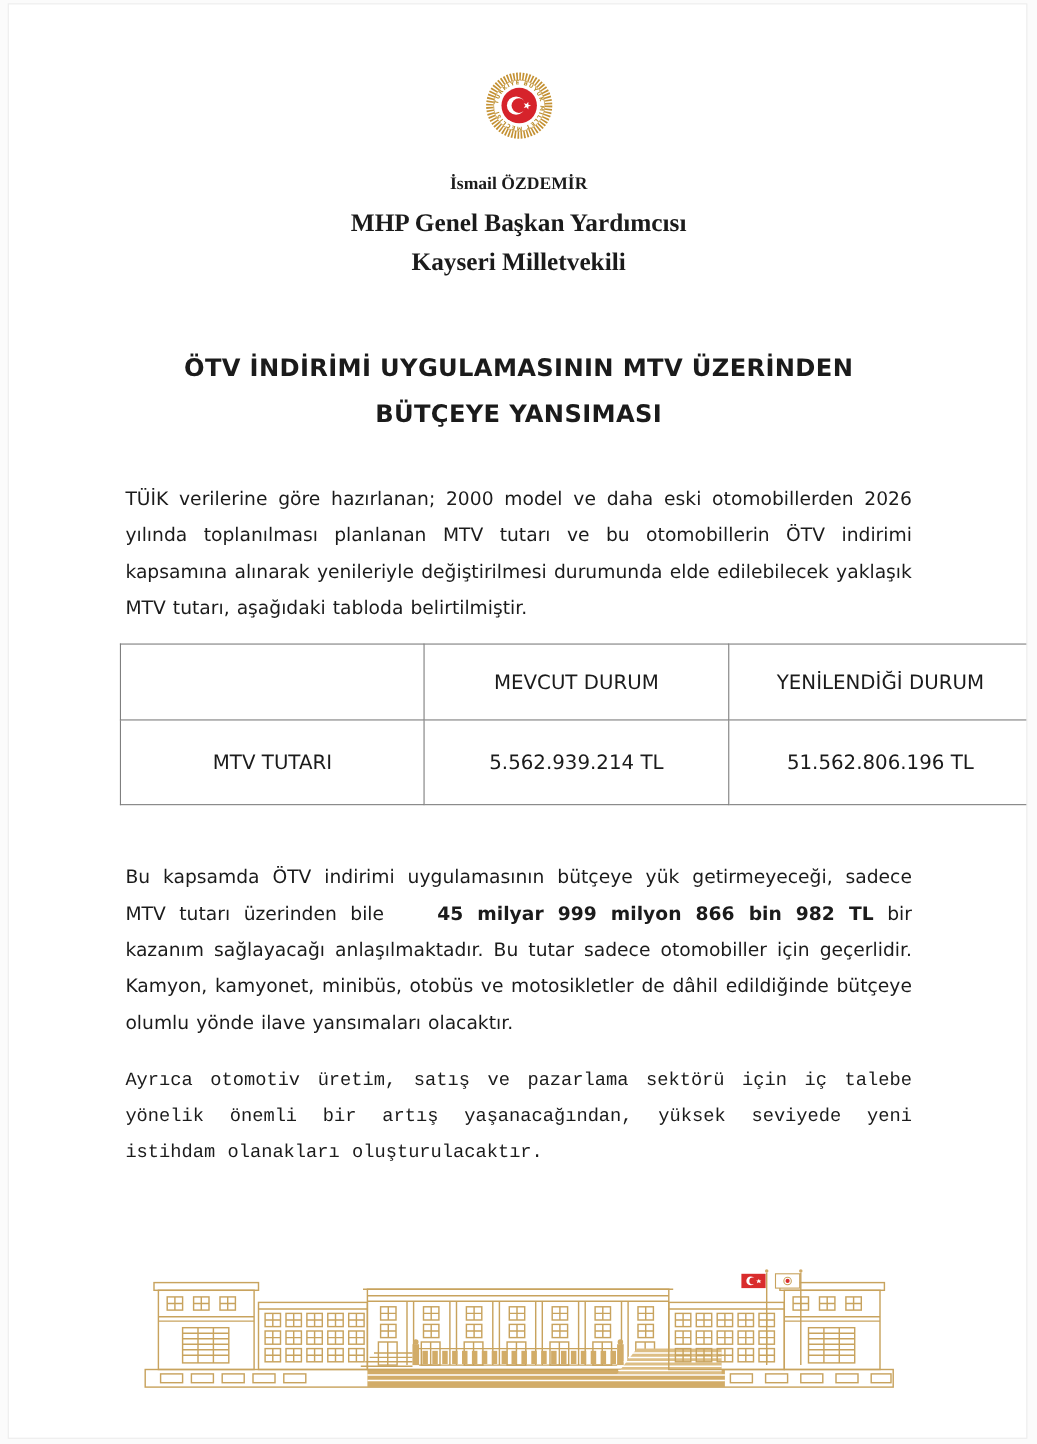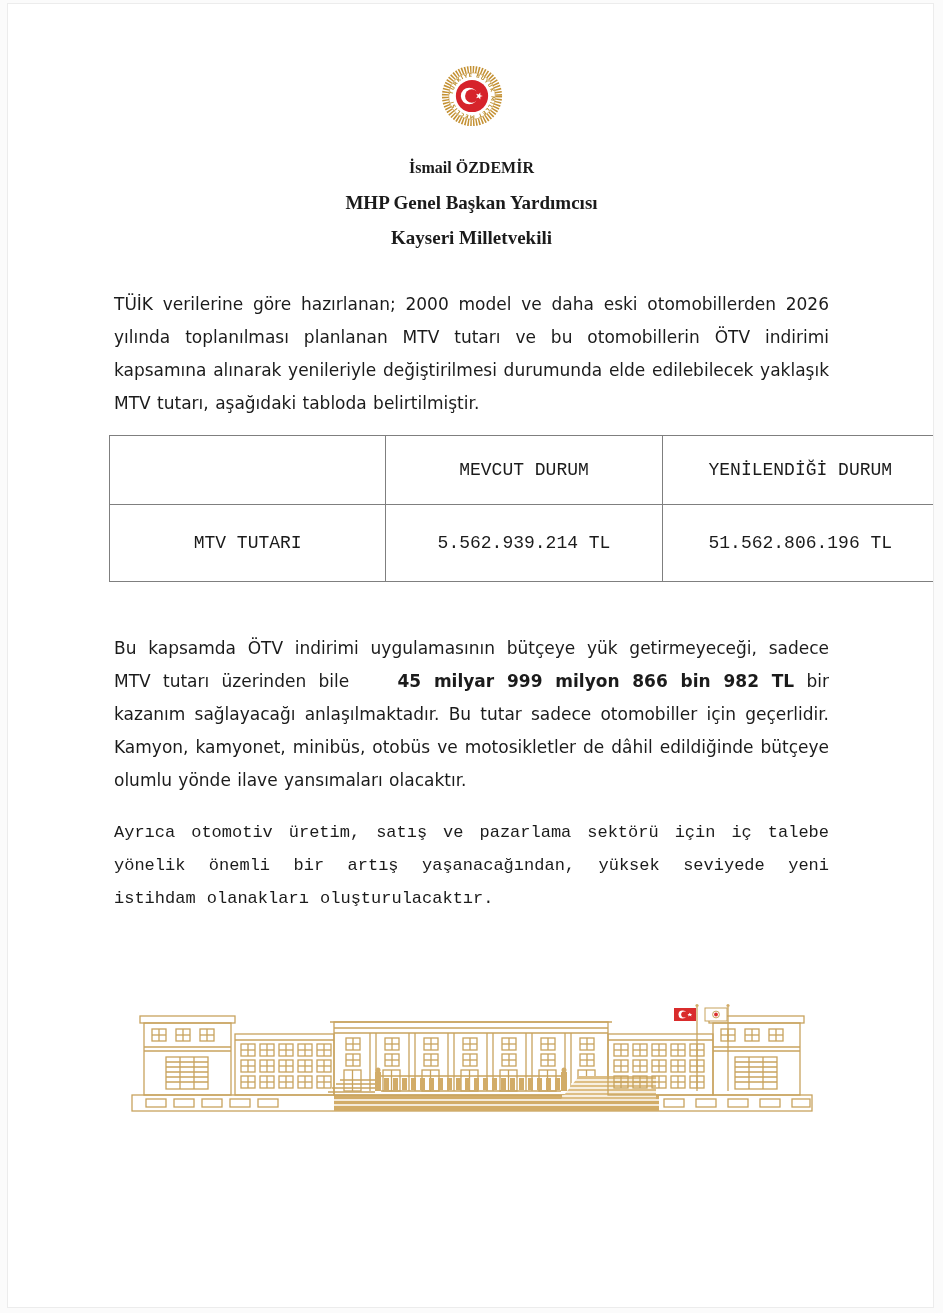--- a/index.html
+++ b/index.html
@@ -15,41 +15,41 @@
   .content{padding:0 104px 0 106px;}
   
   .emblem{width:62px;height:62px;margin:61px auto 0;display:block;}
   
   .author-name{
     margin-top:29px;text-align:center;
     font-family:"Liberation Serif",serif;font-weight:bold;font-size:16px;line-height:23px;
   }
   .author-sub{
     margin-top:13px;text-align:center;
-    font-family:"Liberation Serif",serif;font-weight:bold;font-size:19px;line-height:22px;
+    font-family:"Liberation Serif",serif;font-weight:bold;font-size:23px;line-height:22px;
   }
   
   .doc-title{
     margin:66px 0 0 0;text-align:center;font-weight:bold;font-size:22px;line-height:42px;
     letter-spacing:.3px;
   }
   .doc-title span{display:block;}
   
   .body-par{
     margin:32px 0 0 0;font-size:17px;line-height:33px;
     text-align:justify;text-justify:inter-word;word-spacing:1px;
   }
   .body-par.first{margin-top:39px;}
   .body-par.after-table{margin-top:50px;}
   .body-par.last{margin-top:19px;font-family:Liberation Mono, monospace;}
   .body-par strong{font-weight:bold;margin-left:36px;}
   
   .mtv-table{
     border-collapse:collapse;table-layout:fixed;
-    width:830px;margin:15px 0 4px -5px;font-family:Liberation Mono, monospace;
+    width:830px;margin:15px 0 4px -5px;
   }
   .mtv-table td,.mtv-table th{
     border:1.6px solid #7f7f7f;text-align:center;vertical-align:middle;
     font-weight:normal;font-size:18px;padding:0;
   }
   .mtv-table .hrow td,.mtv-table .hrow th{height:68px;}
   .mtv-table .drow td{height:76px;}
   
   .building-wrap{margin:87px auto 0;width:710px;height:114px;}
   .bld .s{stroke:#C8A35E;fill:none;stroke-width:1.3;}
@@ -80,20 +80,24 @@
         <circle cx="45.5" cy="50" r="13.5" fill="#fff"></circle>
         <circle cx="49.6" cy="50" r="10.8" fill="#D6232B"></circle>
         <polygon fill="#fff" transform="translate(61.5,50) rotate(90)" points="0,-6 1.41,-1.94 5.71,-1.85 2.28,0.74 3.53,4.85 0,2.4 -3.53,4.85 -2.28,0.74 -5.71,-1.85 -1.41,-1.94"></polygon>
       </g>
     </svg>
 
     <div class="author-name">İsmail ÖZDEMİR</div>
     <div class="author-sub">MHP Genel Başkan Yardımcısı</div>
     <div class="author-sub">Kayseri Milletvekili</div>
 
+    <h1 class="doc-title">
+      <span>ÖTV İNDİRİMİ UYGULAMASININ MTV ÜZERİNDEN</span>
+      <span>BÜTÇEYE YANSIMASI</span>
+    </h1>
 
     <p class="body-par first">TÜİK verilerine göre hazırlanan; 2000 model ve daha eski otomobillerden 2026 yılında toplanılması planlanan MTV tutarı ve bu otomobillerin ÖTV indirimi kapsamına alınarak yenileriyle değiştirilmesi durumunda elde edilebilecek yaklaşık MTV tutarı, aşağıdaki tabloda belirtilmiştir.</p>
 
     <table class="mtv-table">
       <tbody>
         <tr class="hrow">
           <th></th>
           <th>MEVCUT DURUM</th>
           <th>YENİLENDİĞİ DURUM</th>
         </tr>

